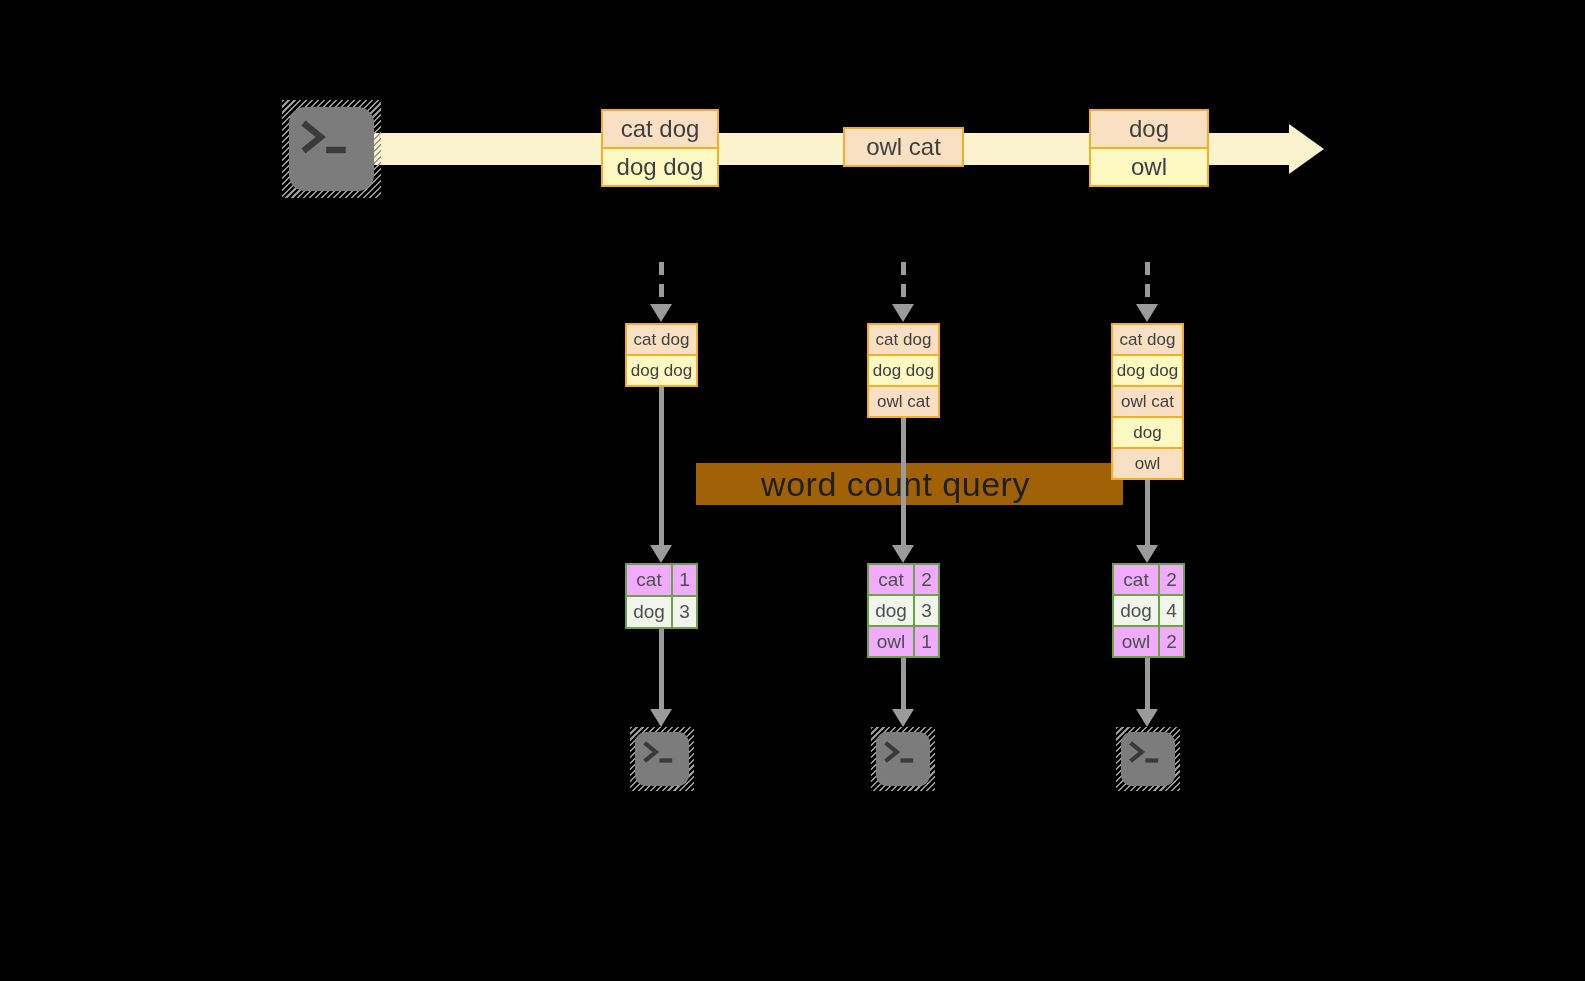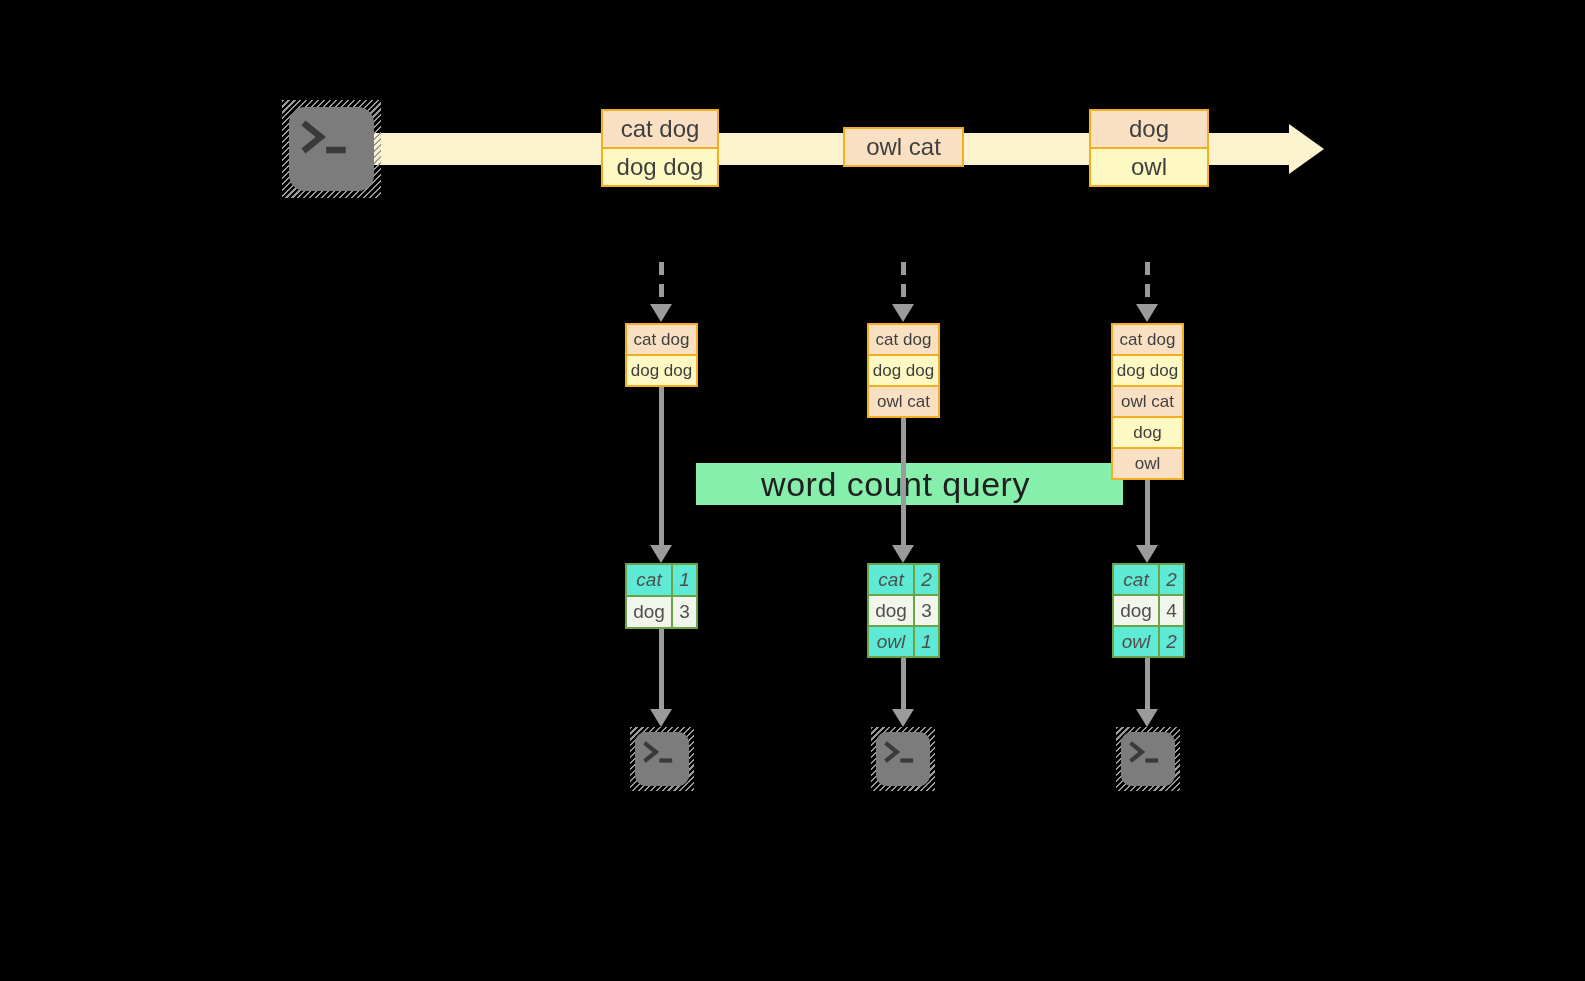--- a/index.html
+++ b/index.html
@@ -42,34 +42,34 @@
   
   .varrow{position:absolute;width:22px;display:flex;flex-direction:column;align-items:center;}
   .varrow .line{width:5px;background:#9B9B9B;}
   .varrow .dline{width:5px;background:repeating-linear-gradient(to bottom,#9B9B9B 0 13px,transparent 13px 22px);}
   .varrow .head{width:0;height:0;border-left:11px solid transparent;
     border-right:11px solid transparent;border-top:18px solid #9B9B9B;}
   .c1{left:650px;} .c2{left:892px;} .c3{left:1136px;}
   .z3{z-index:3;}
 
   
-  .banner{position:absolute;left:696px;top:463px;width:427px;height:42px;background:#86efac;z-index:2;
+  .banner{position:absolute;left:696px;top:463px;width:427px;height:42px;background:#a16207;z-index:2;
     display:flex;align-items:center;justify-content:center;padding-right:28px;box-sizing:border-box;
     color:#1F1F1F;font-size:34px;font-weight:300;letter-spacing:0.5px;}
 
   
   .gtable{position:absolute;top:563px;width:73px;border:2px solid #6BA444;box-sizing:border-box;}
   .gt1{left:625px;} .gt2{left:867px;} .gt3{left:1112px;}
   .grow{display:flex;}
   .grow + .grow{border-top:2px solid #6BA444;}
   .gcell{display:flex;align-items:center;justify-content:center;color:#4f4f4f;font-size:19px;}
   .gword{width:44px;border-right:2px solid #6BA444;}
   .gnum{flex:1;}
   .gt1 .grow{height:30px;} .gt2 .grow,.gt3 .grow{height:29px;}
-  .cell-dark{background:#5eead4;font-style:italic;} .cell-light{background:#F1F5EC;}
+  .cell-dark{background:#f0abfc;} .cell-light{background:#F1F5EC;}
 </style>
 </head>
 <body>
 
 <div class="canvas">
 
   <div class="stream-shaft"></div>
   <div class="stream-head"></div>
 
   <div class="terminal term-big">

